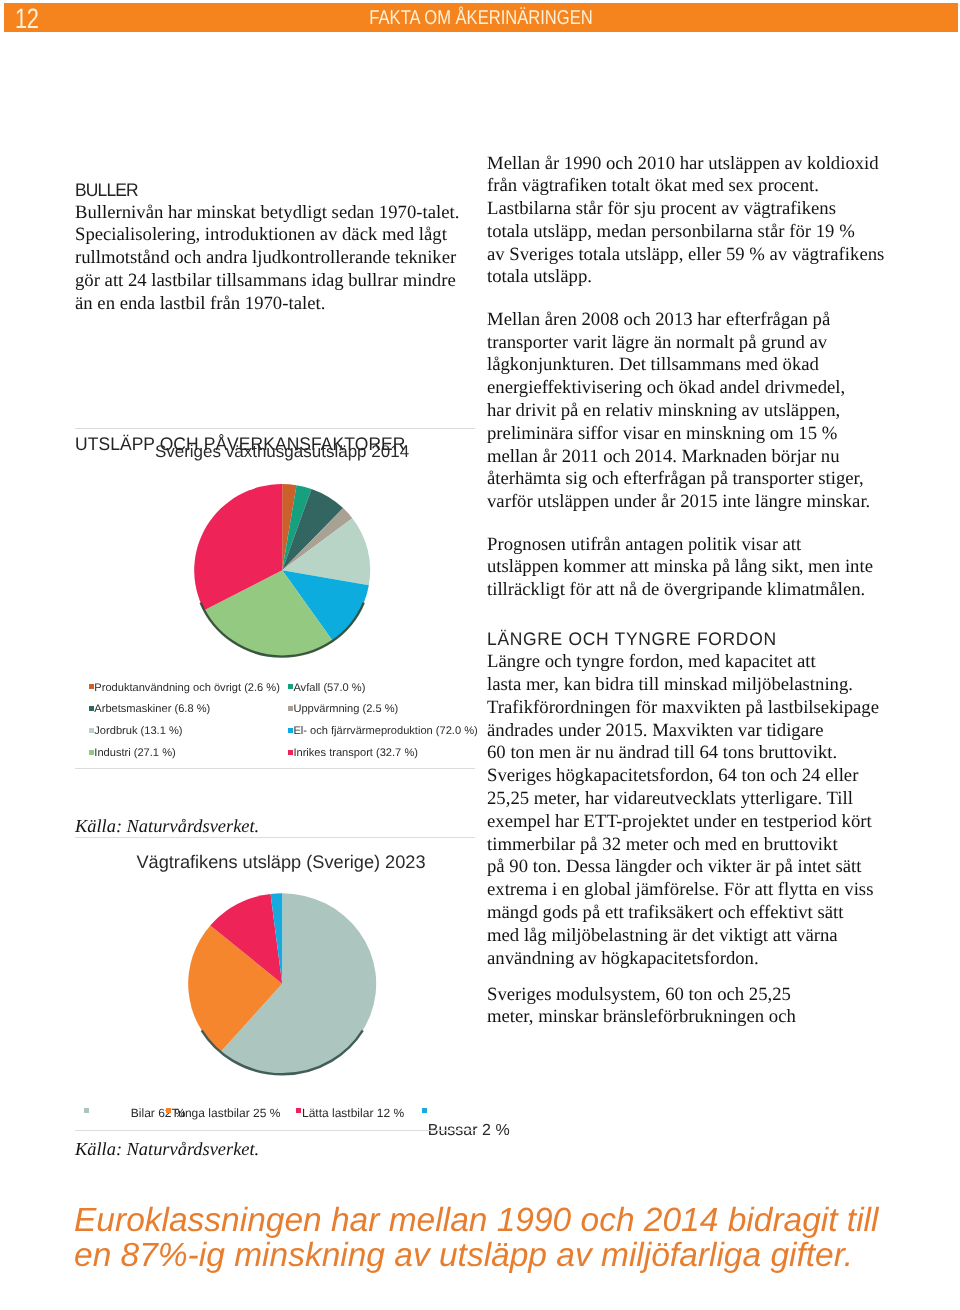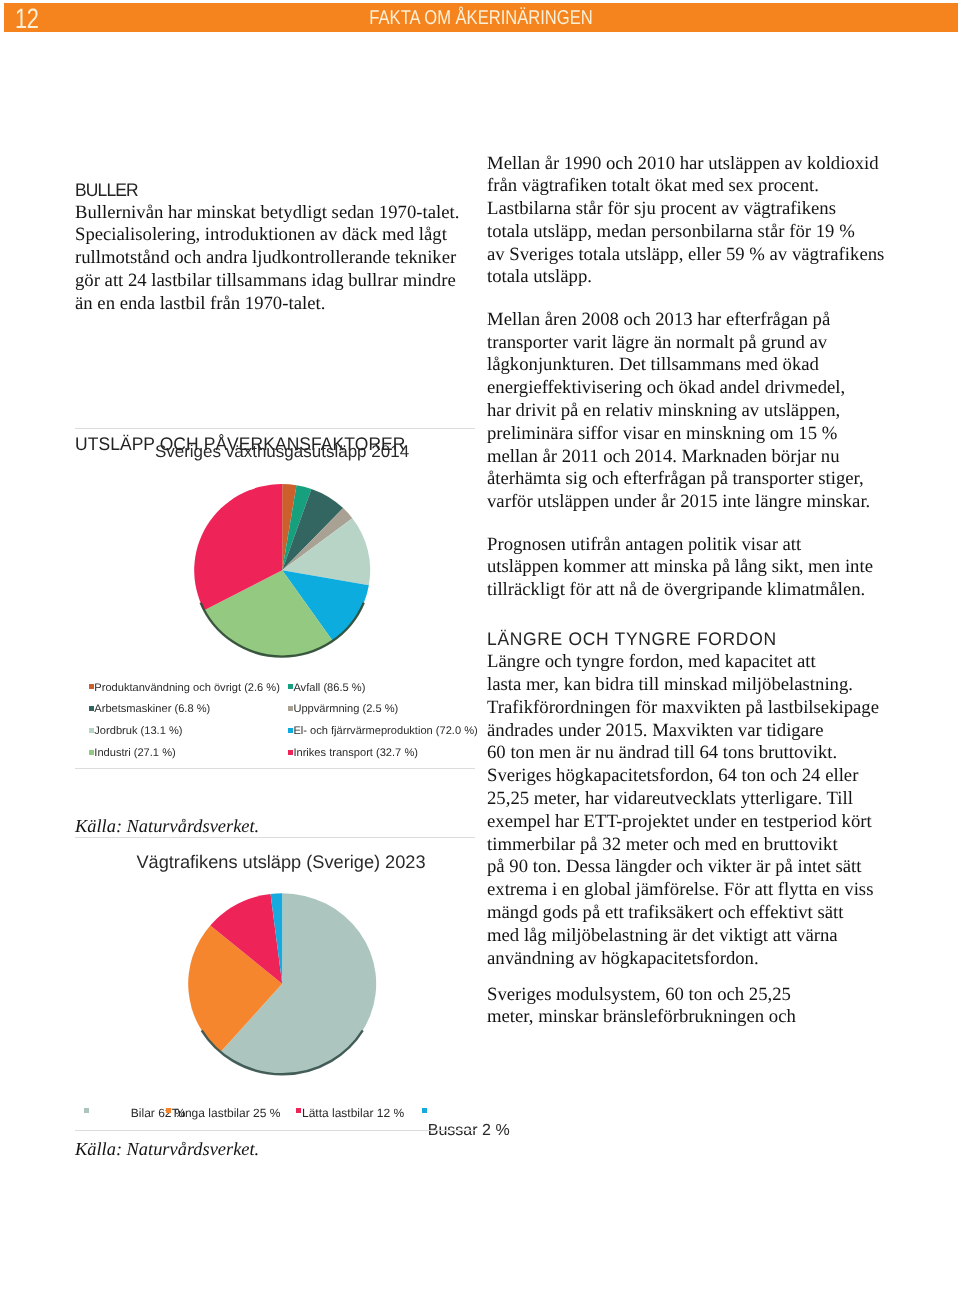--- a/index.html
+++ b/index.html
@@ -118,21 +118,21 @@
         <path d="M207.2 91.3L277.36 39.20A88 86.3 0 0 1 293.87 106.26Z" fill="#B8D4C6"></path>
         <path d="M207.2 91.3L293.87 106.26A88 86.3 0 0 1 257.76 161.94Z" fill="#0CACDE"></path>
         <path d="M207.2 91.3L257.76 161.94A88 86.3 0 0 1 129.22 131.29Z" fill="#93C981"></path>
         <path d="M207.2 91.3L129.22 131.29A88 86.3 0 0 1 207.20 5.00Z" fill="#EE2459"></path>
         <path d="M125.61 123.63A88 86.3 0 0 0 288.79 123.63" fill="none" stroke="#2C4A33" stroke-width="2.4" opacity="0.92"></path>
       </svg>
     <div id="legend1">
         <div class="legend-mark" style="left: 13.7px; top: 256px; background: rgb(204, 96, 43);"></div>
         <div class="legend-item" style="left: 19.3px; top: 253.5px; font-size: 11.1px;">Produktanvändning och övrigt (2.6 %)</div>
         <div class="legend-mark" style="left: 212.8px; top: 256px; background: rgb(23, 160, 126);"></div>
-        <div class="legend-item" style="left: 218.4px; top: 253.5px; font-size: 11.1px;">Avfall (86.5 %)</div>
+        <div class="legend-item" style="left: 218.4px; top: 253.5px; font-size: 11.1px;">Avfall (57.0 %)</div>
         <div class="legend-mark" style="left: 13.7px; top: 277.9px; background: rgb(51, 101, 97);"></div>
         <div class="legend-item" style="left: 19.3px; top: 275.4px; font-size: 11.1px;">Arbetsmaskiner (6.8 %)</div>
         <div class="legend-mark" style="left: 212.8px; top: 277.9px; background: rgb(169, 162, 148);"></div>
         <div class="legend-item" style="left: 218.4px; top: 275.4px; font-size: 11.1px;">Uppvärmning (2.5 %)</div>
         <div class="legend-mark" style="left: 13.7px; top: 299.8px; background: rgb(184, 212, 198);"></div>
         <div class="legend-item" style="left: 19.3px; top: 297.3px; font-size: 11.1px;">Jordbruk (13.1 %)</div>
         <div class="legend-mark" style="left: 212.8px; top: 299.8px; background: rgb(12, 172, 222);"></div>
         <div class="legend-item" style="left: 218.4px; top: 297.3px; font-size: 11.1px;">El- och fjärrvärmeproduktion (72.0 %)</div>
         <div class="legend-mark" style="left: 13.7px; top: 321.7px; background: rgb(147, 201, 129);"></div>
         <div class="legend-item" style="left: 19.3px; top: 319.2px; font-size: 11.1px;">Industri (27.1 %)</div>
@@ -160,13 +160,15 @@
         <div class="legend-item" style="left: 96.4px; top: 268.5px; font-size: 12px;">Tunga lastbilar 25 %</div>
         <div class="legend-mark" style="left: 221.4px; top: 271px; background: rgb(238, 36, 89);"></div>
         <div class="legend-item" style="left: 227px; top: 268.5px; font-size: 12px;">Lätta lastbilar 12 %</div>
         <div class="legend-mark" style="left: 347.2px; top: 271px; background: rgb(23, 170, 223);"></div>
         <div class="legend-item" style="left: 352.8px; top: 285px; font-size: 16px;">Bussar 2 %</div>
       </div>
     <div class="chart-rule" style="top:293px;"></div>
   </div>
   <div class="src" style="left:75px;top:1139px;">Källa: Naturvårdsverket.</div>
 
+  <div class="bigquote">Euroklassningen har mellan 1990 och 2014 bidragit till
+en 87%-ig minskning av utsläpp av miljöfarliga gifter.</div>
 </div>
 
 </body></html>

